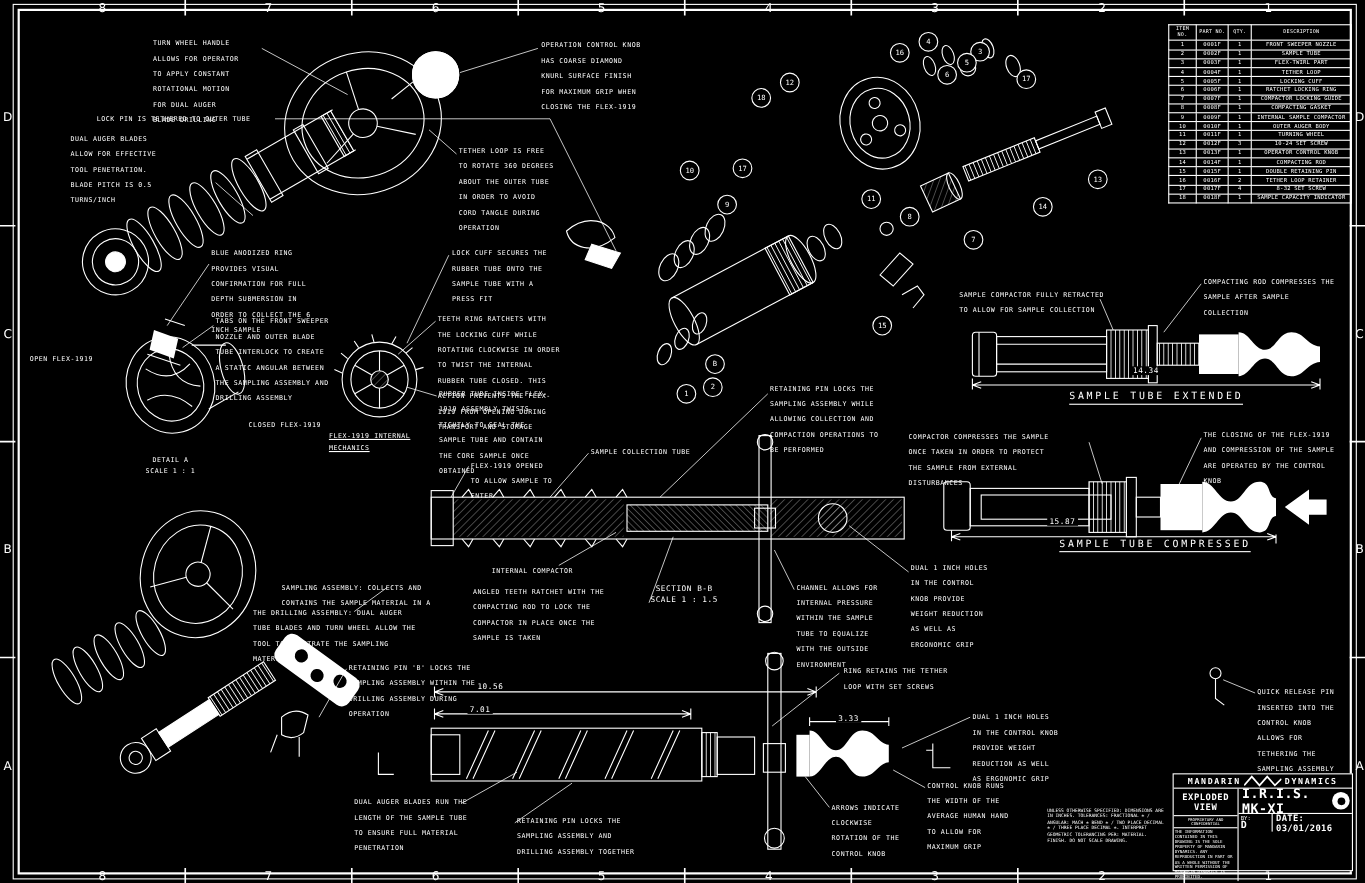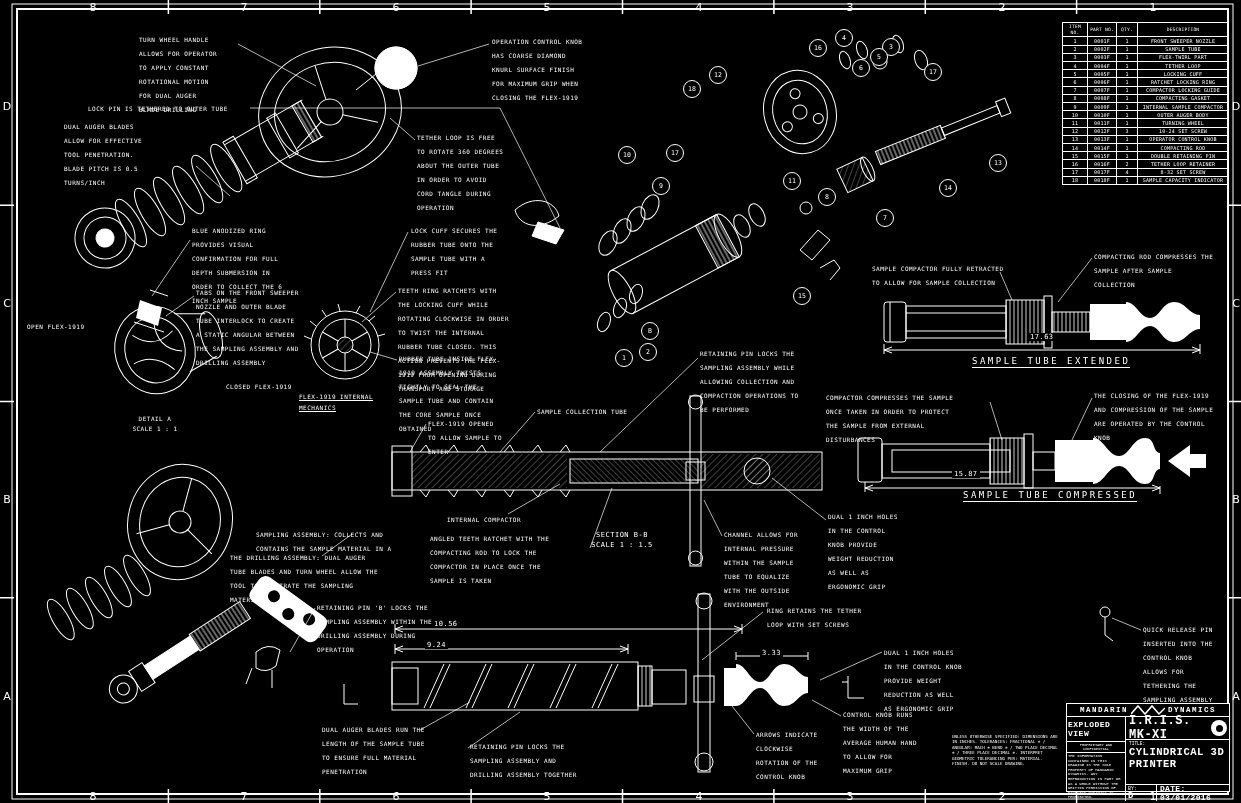--- a/index.html
+++ b/index.html
@@ -14,27 +14,27 @@
   .dim{position:absolute;font-size:7px;letter-spacing:0.5px;background:#000;padding:0 2px;}
   .balloon{position:absolute;width:16px;height:16px;border:1px solid #fff;border-radius:50%;
            color:#fff;font-size:6.5px;line-height:16px;text-align:center;background:#000;z-index:3;}
   
   .ptable{position:absolute;left:1062px;top:22px;width:167px;border-collapse:collapse;z-index:4;}
   .ptable th,.ptable td{border:1px solid #fff;font-size:5px;line-height:6.2px;padding:0.5px 1px;
        color:#fff;text-align:center;font-weight:normal;letter-spacing:0.2px;}
   .ptable th{font-size:4.6px;}
   
   .tb{position:absolute;left:1066px;top:703px;width:162px;height:87px;border:1.5px solid #fff;
-      display:flex;flex-direction:column;background:#000;z-index:4;font-family:Liberation Mono, monospace;}
+      display:flex;flex-direction:column;background:#000;z-index:4;}
   .tb-logo{height:20px;border-bottom:1px solid #fff;display:flex;align-items:center;
       justify-content:center;gap:3px;font-size:7.5px;letter-spacing:1.5px;font-weight:bold;}
   .tb-main{flex:1;display:flex;}
   .tb-left{width:58px;border-right:1px solid #fff;display:flex;flex-direction:column;}
   .tb-ev{font-size:8px;font-weight:bold;letter-spacing:0.5px;border-bottom:1px solid #fff;
-      padding:3px 1px;text-align:left;}
+      padding:3px 1px;text-align:center;}
   .tb-strip{font-size:3.6px;border-bottom:1px solid #fff;padding:1px;text-align:center;letter-spacing:0;}
   .tb-fine{flex:1;font-size:3.8px;line-height:4.6px;padding:1px;letter-spacing:0;}
   .tb-right{flex:1;display:flex;flex-direction:column;}
   .tb-iris{display:flex;align-items:center;border-bottom:1px solid #fff;height:22px;}
   .tb-iris-t{flex:1;font-size:12px;font-weight:bold;letter-spacing:0.5px;padding-left:3px;}
   .logo-circle{width:16px;height:16px;border-radius:50%;background:#fff;margin-right:2px;
       display:flex;align-items:center;justify-content:center;}
   .logo-circle i{display:block;width:7px;height:7px;border-radius:50%;background:#000;}
   .tb-title{border-bottom:1px solid #fff;flex:1;padding:1px 3px;}
   .tb-title .lbl{font-size:4.5px;}
@@ -465,25 +465,20 @@
         <div class="tb-ev">EXPLODED VIEW</div>
         <div class="tb-strip">PROPRIETARY AND CONFIDENTIAL</div>
         <div class="tb-fine">THE INFORMATION CONTAINED IN THIS DRAWING IS THE SOLE PROPERTY OF MANDARIN DYNAMICS. ANY REPRODUCTION IN PART OR AS A WHOLE WITHOUT THE WRITTEN PERMISSION OF MANDARIN DYNAMICS IS PROHIBITED.</div>
       </div>
       <div class="tb-right">
         <div class="tb-iris">
           <div class="tb-iris-t">I.R.I.S. MK-XI</div>
           <div class="logo-circle">
               <i></i>
             </div>
-        </div>
-        <div class="tb-title">
-          <div class="lbl">TITLE:</div>
-          <div class="big">CYLINDRICAL 3D</div>
-          <div class="big">PRINTER</div>
         </div>
         <div class="tb-bottom">
           <div class="tb-by">
             <span>BY:</span>
             <b>D</b>
           </div>
           <div class="tb-date">DATE: 03/01/2016</div>
         </div>
       </div>
     </div>
@@ -516,37 +511,37 @@
   <div class="note" style="left:430px;top:532px;width:128px">ANGLED TEETH RATCHET WITH THE COMPACTING ROD TO LOCK THE COMPACTOR IN PLACE ONCE THE SAMPLE IS TAKEN</div>
   <div class="note ctr" style="left:580px;top:530px;width:84px;line-height:10px;font-size:7px">
     <span>SECTION B-B</span><br>
     <span>SCALE 1 : 1.5</span>
   </div>
   <div class="note" style="left:724px;top:528px;width:84px">CHANNEL ALLOWS FOR INTERNAL PRESSURE WITHIN THE SAMPLE TUBE TO EQUALIZE WITH THE OUTSIDE ENVIRONMENT</div>
   <div class="note" style="left:828px;top:510px;width:76px">DUAL 1 INCH HOLES IN THE CONTROL KNOB PROVIDE WEIGHT REDUCTION AS WELL AS ERGONOMIC GRIP</div>
   <div class="note" style="left:872px;top:262px;width:140px">SAMPLE COMPACTOR FULLY RETRACTED TO ALLOW FOR SAMPLE COLLECTION</div>
   <div class="note" style="left:1094px;top:250px;width:120px">COMPACTING ROD COMPRESSES THE SAMPLE AFTER SAMPLE COLLECTION</div>
   <div class="ulab" style="left:972px;top:356px">SAMPLE TUBE EXTENDED</div>
-  <div class="dim" style="left:1028px;top:333px">17.63</div>
+  <div class="dim" style="left:1028px;top:333px">14.34</div>
   <div class="note" style="left:826px;top:391px;width:128px">COMPACTOR COMPRESSES THE SAMPLE ONCE TAKEN IN ORDER TO PROTECT THE SAMPLE FROM EXTERNAL DISTURBANCES</div>
   <div class="note" style="left:1094px;top:389px;width:120px">THE CLOSING OF THE FLEX-1919 AND COMPRESSION OF THE SAMPLE ARE OPERATED BY THE CONTROL KNOB</div>
   <div class="ulab" style="left:963px;top:490px">SAMPLE TUBE COMPRESSED</div>
   <div class="dim" style="left:952px;top:470px">15.87</div>
   <div class="note" style="left:256px;top:528px;width:140px">SAMPLING ASSEMBLY: COLLECTS AND CONTAINS THE SAMPLE MATERIAL IN A</div>
   <div class="note" style="left:230px;top:551px;width:150px">THE DRILLING ASSEMBLY: DUAL AUGER TUBE BLADES AND TURN WHEEL ALLOW THE TOOL TO PENETRATE THE SAMPLING MATERIAL</div>
   <div class="note" style="left:317px;top:601px;width:135px">RETAINING PIN 'B' LOCKS THE SAMPLING ASSEMBLY WITHIN THE DRILLING ASSEMBLY DURING OPERATION</div>
   <div class="note" style="left:322px;top:723px;width:104px">DUAL AUGER BLADES RUN THE LENGTH OF THE SAMPLE TUBE TO ENSURE FULL MATERIAL PENETRATION</div>
   <div class="note" style="left:470px;top:740px;width:112px">RETAINING PIN LOCKS THE SAMPLING ASSEMBLY AND DRILLING ASSEMBLY TOGETHER</div>
   <div class="note" style="left:767px;top:604px;width:100px">RING RETAINS THE TETHER LOOP WITH SET SCREWS</div>
   <div class="note" style="left:884px;top:646px;width:80px">DUAL 1 INCH HOLES IN THE CONTROL KNOB PROVIDE WEIGHT REDUCTION AS WELL AS ERGONOMIC GRIP</div>
   <div class="note" style="left:843px;top:708px;width:80px">CONTROL KNOB RUNS THE WIDTH OF THE AVERAGE HUMAN HAND TO ALLOW FOR MAXIMUM GRIP</div>
   <div class="note" style="left:756px;top:728px;width:70px">ARROWS INDICATE CLOCKWISE ROTATION OF THE CONTROL KNOB</div>
   <div class="note" style="left:1143px;top:623px;width:70px">QUICK RELEASE PIN INSERTED INTO THE CONTROL KNOB ALLOWS FOR TETHERING THE SAMPLING ASSEMBLY DURING OPERATION AND TRANSPORT</div>
   <div class="dim" style="left:432px;top:620px">10.56</div>
-  <div class="dim" style="left:425px;top:641px">9.24</div>
+  <div class="dim" style="left:425px;top:641px">7.01</div>
   <div class="dim" style="left:760px;top:649px">3.33</div>
 
 <div class="balloon" style="left: 615px; top: 349px;">1</div>
     <div class="balloon" style="left: 639px; top: 343px;">2</div>
     <div class="balloon" style="left: 882px; top: 38px;">3</div>
     <div class="balloon" style="left: 835px; top: 29px;">4</div>
     <div class="balloon" style="left: 870px; top: 48px;">5</div>
     <div class="balloon" style="left: 852px; top: 59px;">6</div>
     <div class="balloon" style="left: 876px; top: 209px;">7</div>
     <div class="balloon" style="left: 818px; top: 188px;">8</div>

